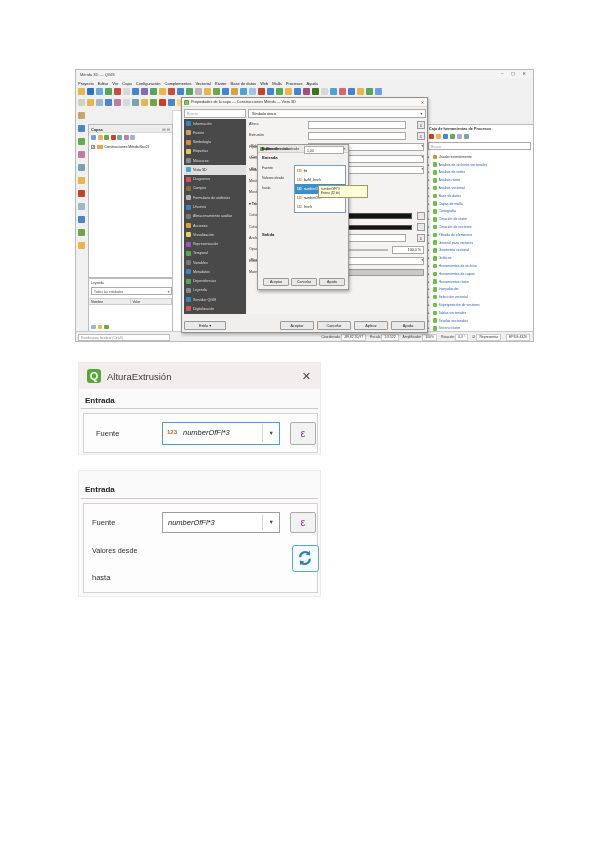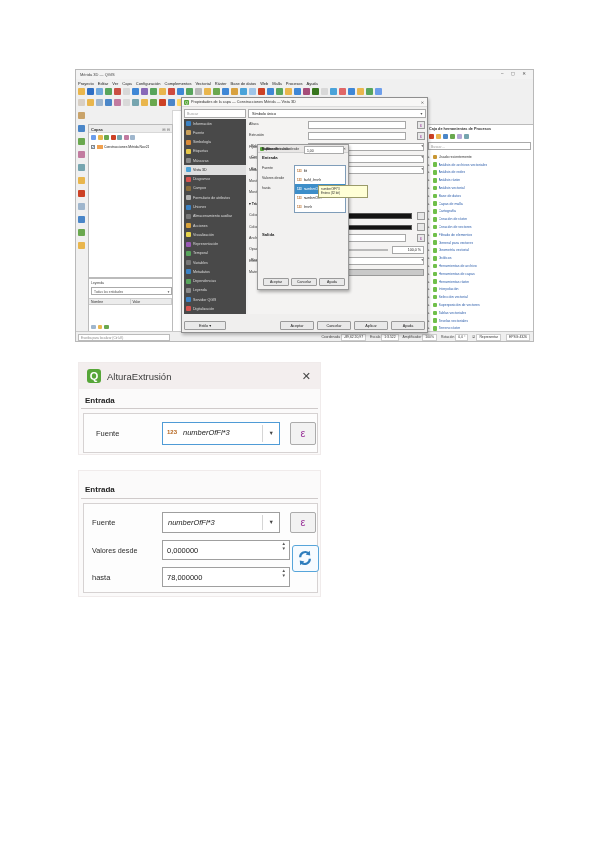--- a/index.html
+++ b/index.html
@@ -847,30 +847,22 @@
     <div class="group g2">
       <span class="flabel" style="left:8px; top:14px">Fuente</span>
       <div class="combo" style="left:78px; top:8px; width:118px; height:21px">
         <span class="cval" style="left:5px">numberOfFl*3</span>
         <span class="csep"></span>
         <span class="carr" style="top:6px">▼</span>
       </div>
       <span class="epsbtn" style="left:206px; top:8px; width:26px; height:21px; line-height:19px">ε</span>
 
       <span class="flabel" style="left:8px; top:42px; font-size:7.2px">Valores desde</span>
-      <div class="spin" style="left:78px; top:36px; width:128px; height:20px">
-        <span class="sval">0,000000</span>
-        <span class="sarr"><span>▲</span><br><span>▼</span></span>
-      </div>
 
       <span class="flabel" style="left:8px; top:69px">hasta</span>
-      <div class="spin" style="left:78px; top:63px; width:128px; height:20px">
-        <span class="sval">78,000000</span>
-        <span class="sarr"><span>▲</span><br><span>▼</span></span>
-      </div>
 
       <div class="refresh">
         <svg width="16" height="16" viewBox="0 0 16 16">
           <path d="M3.2 7.2 A 5 5 0 0 1 11.6 3.4" fill="none" stroke="#2e7dbd" stroke-width="2.2"></path>
           <path d="M12.8 0.8 L13.2 5.4 L8.6 4.6 Z" fill="#2e7dbd"></path>
           <path d="M12.8 8.8 A 5 5 0 0 1 4.4 12.6" fill="none" stroke="#2e7dbd" stroke-width="2.2"></path>
           <path d="M3.2 15.2 L2.8 10.6 L7.4 11.4 Z" fill="#2e7dbd"></path>
         </svg>
       </div>
     </div>

